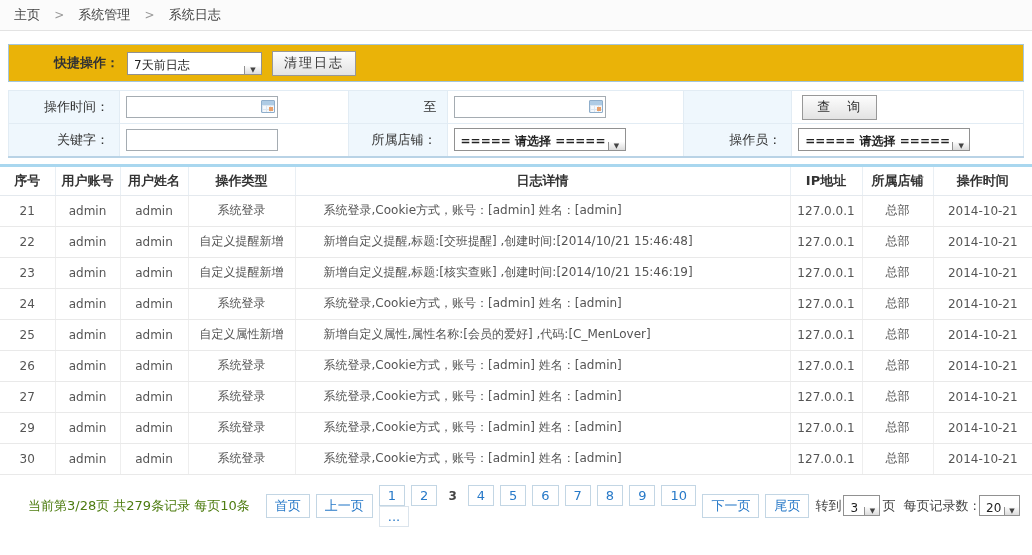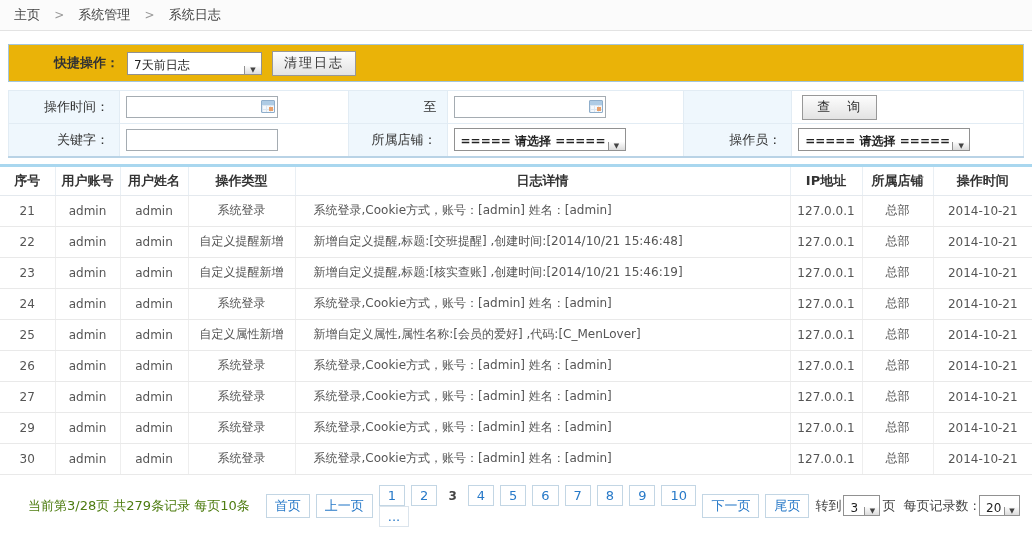--- a/index.html
+++ b/index.html
@@ -109,21 +109,21 @@
     border-bottom: 1px solid #e4e9ee;
     height: 30px; font-weight: bold; color: #333; font-size: 13px;
     background: #fff; text-align: center; white-space: nowrap;
   }
   table.log th:last-child { border-right: 0; }
   table.log td {
     border-bottom: 1px solid #e9e9e9; border-right: 1px solid #eeeeee;
     height: 31px; text-align: center; white-space: nowrap; overflow: hidden;
   }
   table.log td:last-child { border-right: 0; }
-  table.log td.detail { text-align: left; padding: 0 18px; }
+  table.log td.detail { text-align: left; padding: 0 28px; }
 
   
   .footer {
     display: flex; align-items: center; padding: 10px 10px 0 28px;
     font-size: 13px; color: #555;
   }
   .summary { margin-right: 16px; white-space: nowrap; color: #4d7c0f; }
   .pg-btn {
     display: inline-block; border: 1px solid #c3d6e4; background: #fff;
     color: #2779c8; padding: 2px 8px; margin-right: 6px; cursor: pointer;

